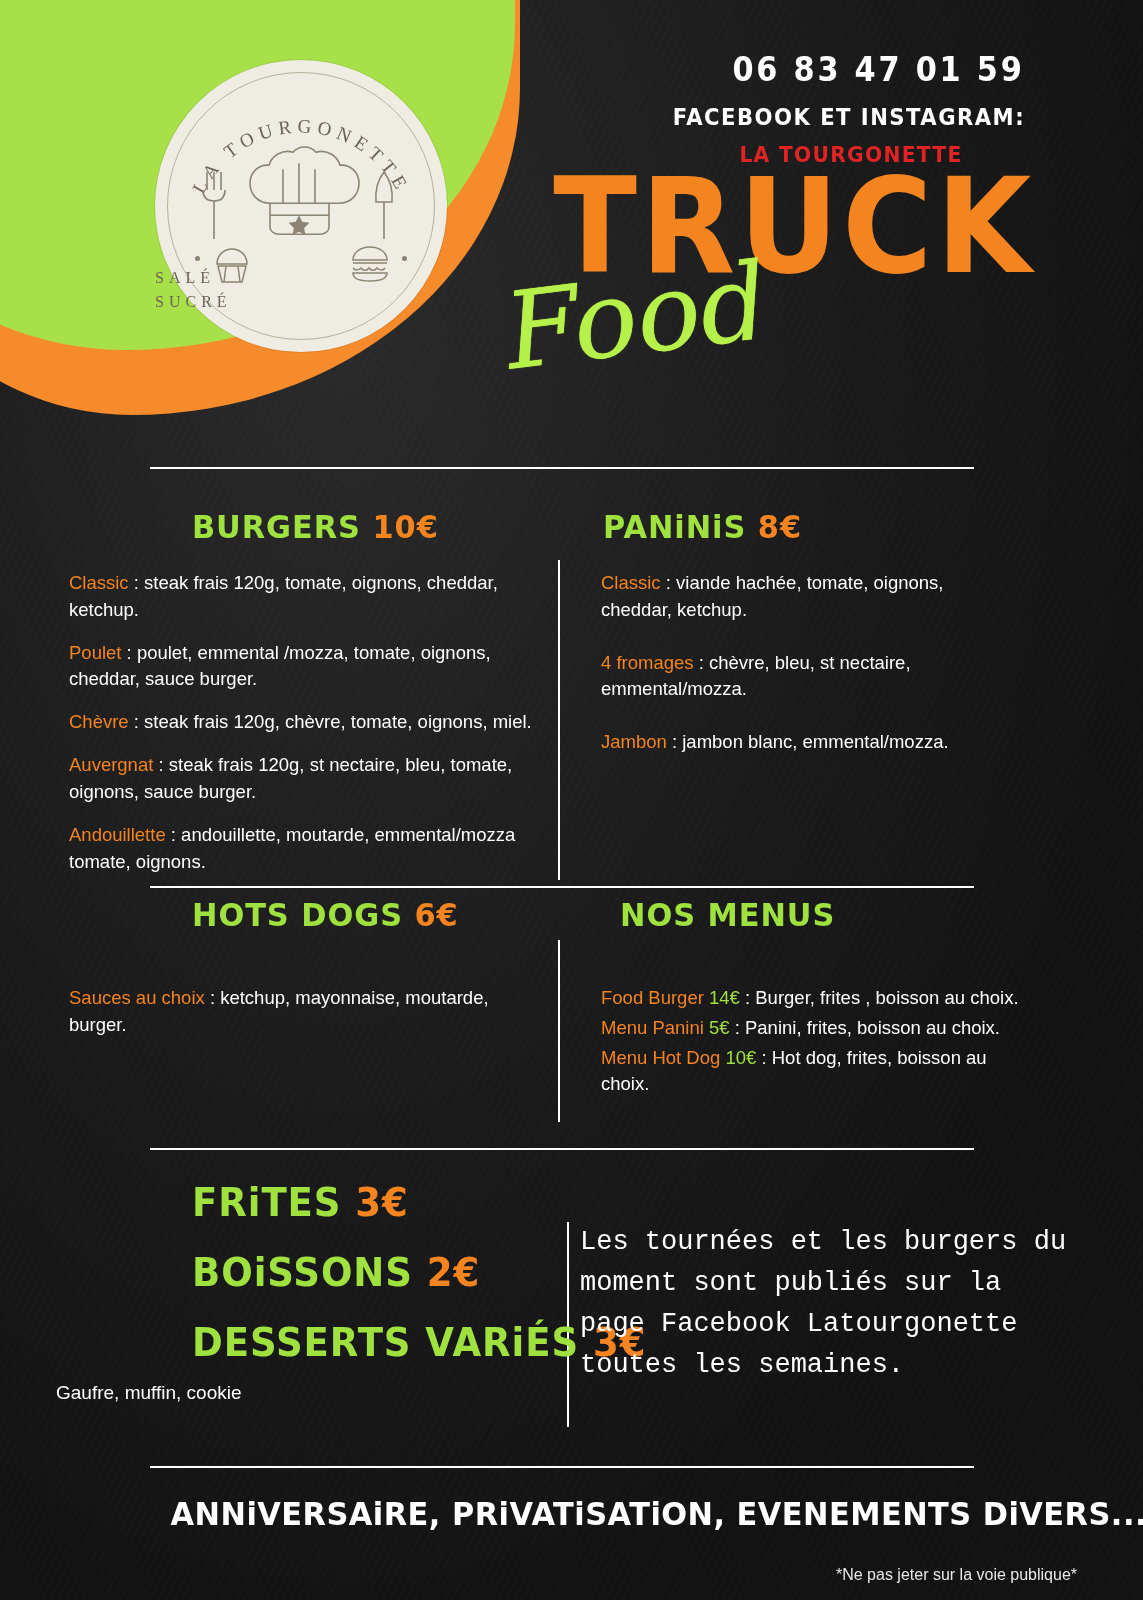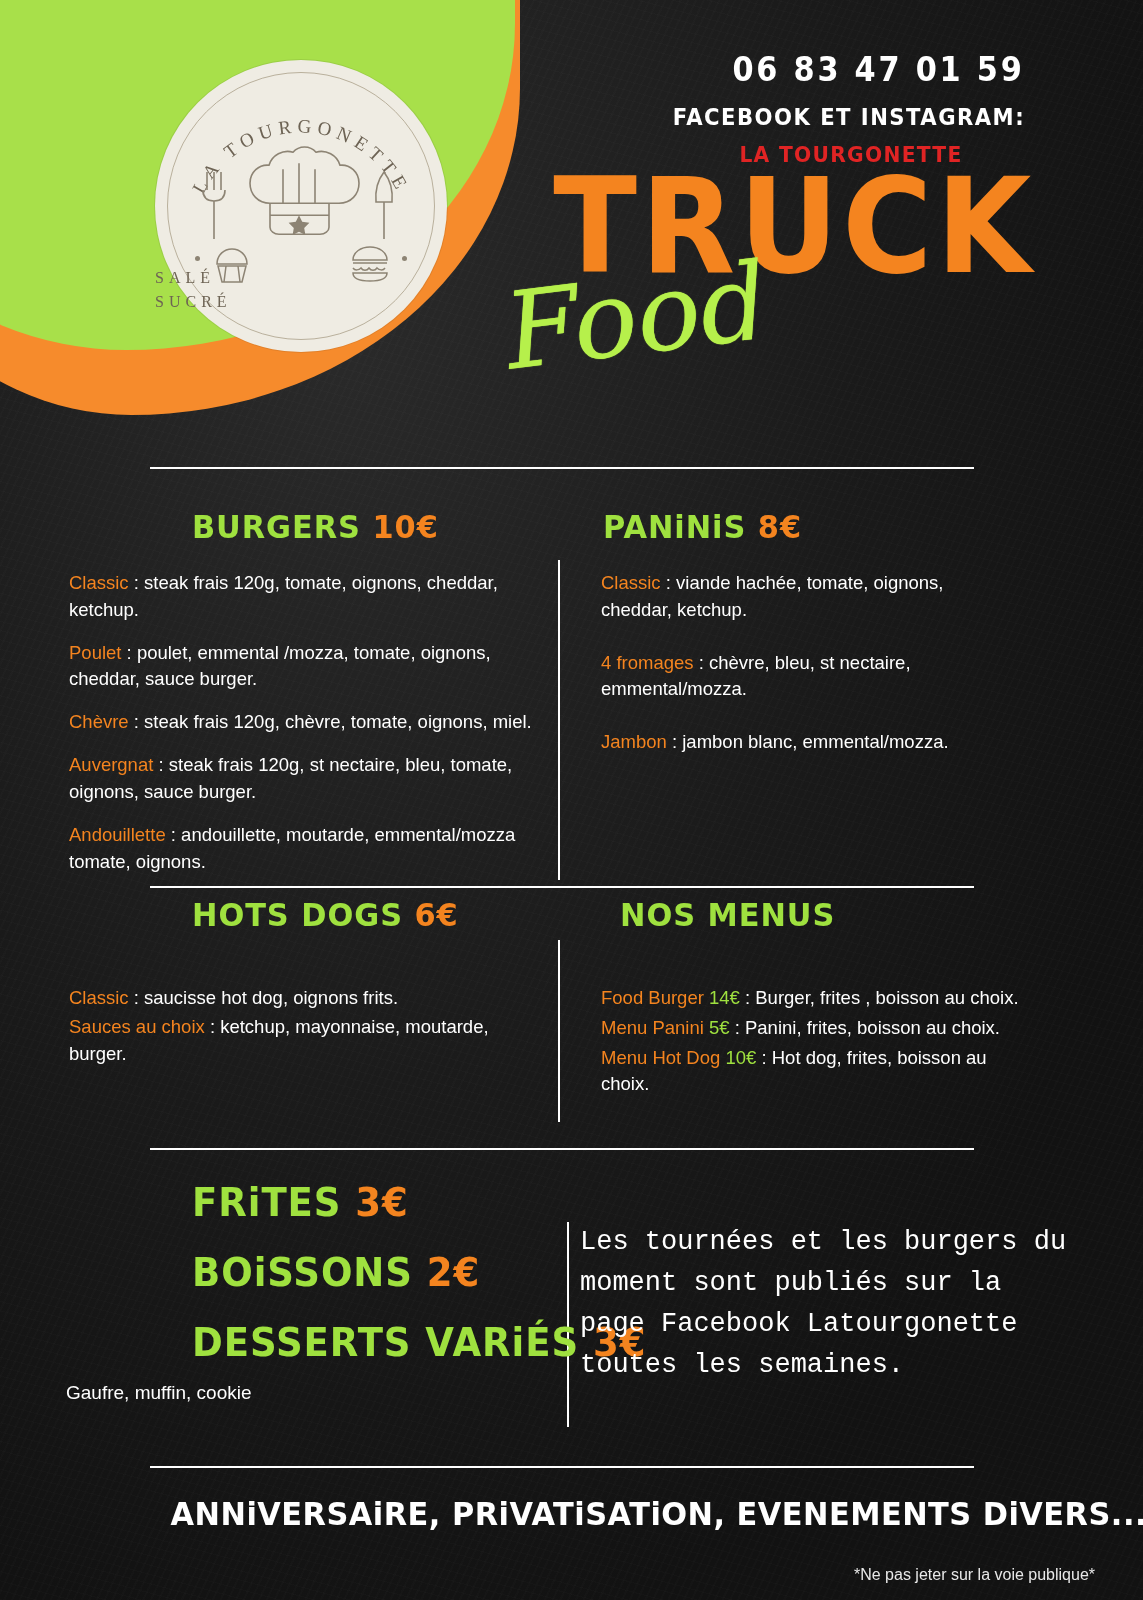--- a/index.html
+++ b/index.html
@@ -302,21 +302,20 @@
   <div class="col" style="left:601px; top:570px; width:415px;">
     <div class="item"><span class="nm">Classic</span><span> : </span><span>viande hachée, tomate, oignons, cheddar, ketchup.</span></div>
     <div class="item" style="margin-top:26px;"><span class="nm">4 fromages</span><span> : </span><span>chèvre, bleu, st nectaire, emmental/mozza.</span></div>
     <div class="item" style="margin-top:26px;"><span class="nm">Jambon</span><span> : </span><span>jambon blanc, emmental/mozza.</span></div>
   </div>
 
   <div class="section-title" style="left:192px; top:896px;">
     <span>HOTS DOGS </span><span class="price">6€</span>
   </div>
   <div class="col" style="left:69px; top:985px; width:470px;">
-    <div class="item tight"><span class="nm">Classic</span><span> : </span><span>saucisse hot dog, oignons frits.</span></div>
     <div class="item tight"><span class="nm">Sauces au choix</span><span> : </span><span>ketchup, mayonnaise, moutarde, burger.</span></div>
   </div>
 
   <div class="section-title" style="left:620px; top:896px;">
     <span>NOS MENUS</span>
   </div>
   <div class="col" style="left:601px; top:985px; width:430px;">
     <div class="item menus"><span class="nm">Food Burger </span><span class="eur">14€</span><span> : </span><span>Burger, frites , boisson au choix.</span></div>
     <div class="item menus"><span class="nm">Menu Panini </span><span class="eur"> 5€</span><span> : </span><span>Panini, frites, boisson au choix.</span></div>
     <div class="item menus"><span class="nm">Menu Hot Dog </span><span class="eur">10€</span><span> : </span><span>Hot dog, frites, boisson au choix.</span></div>
@@ -324,20 +323,20 @@
 
   <div class="bigprice" style="left:192px; top:1180px;">
     <span>FRiTES </span><span class="price">3€</span>
   </div>
   <div class="bigprice" style="left:192px; top:1250px;">
     <span>BOiSSONS </span><span class="price">2€</span>
   </div>
   <div class="bigprice" style="left:192px; top:1320px;">
     <span>DESSERTS VARiÉS </span><span class="price">3€</span>
   </div>
-  <div class="desserts-note" style="left:66px; top:1382px;">Gaufre,  muffin, cookie</div>
+  <div class="desserts-note" style="left:56px; top:1382px;">Gaufre,  muffin, cookie</div>
 
   <div class="note-block" style="left:580px; top:1222px; width:490px;">Les tournées et les burgers du moment sont publiés sur la page Facebook Latourgonette toutes les semaines.</div>
 
   <div class="footer-banner" style="left:150px; top:1495px; width:824px;">ANNiVERSAiRE, PRiVATiSATiON, EVENEMENTS DiVERS...</div>
-  <div class="disclaimer" style="right:48px; top:1566px;margin-left:36px;">*Ne pas jeter sur la voie publique*</div>
+  <div class="disclaimer" style="right:66px; top:1566px;margin-left:36px;">*Ne pas jeter sur la voie publique*</div>
 
 </div>
 
 </body></html>

